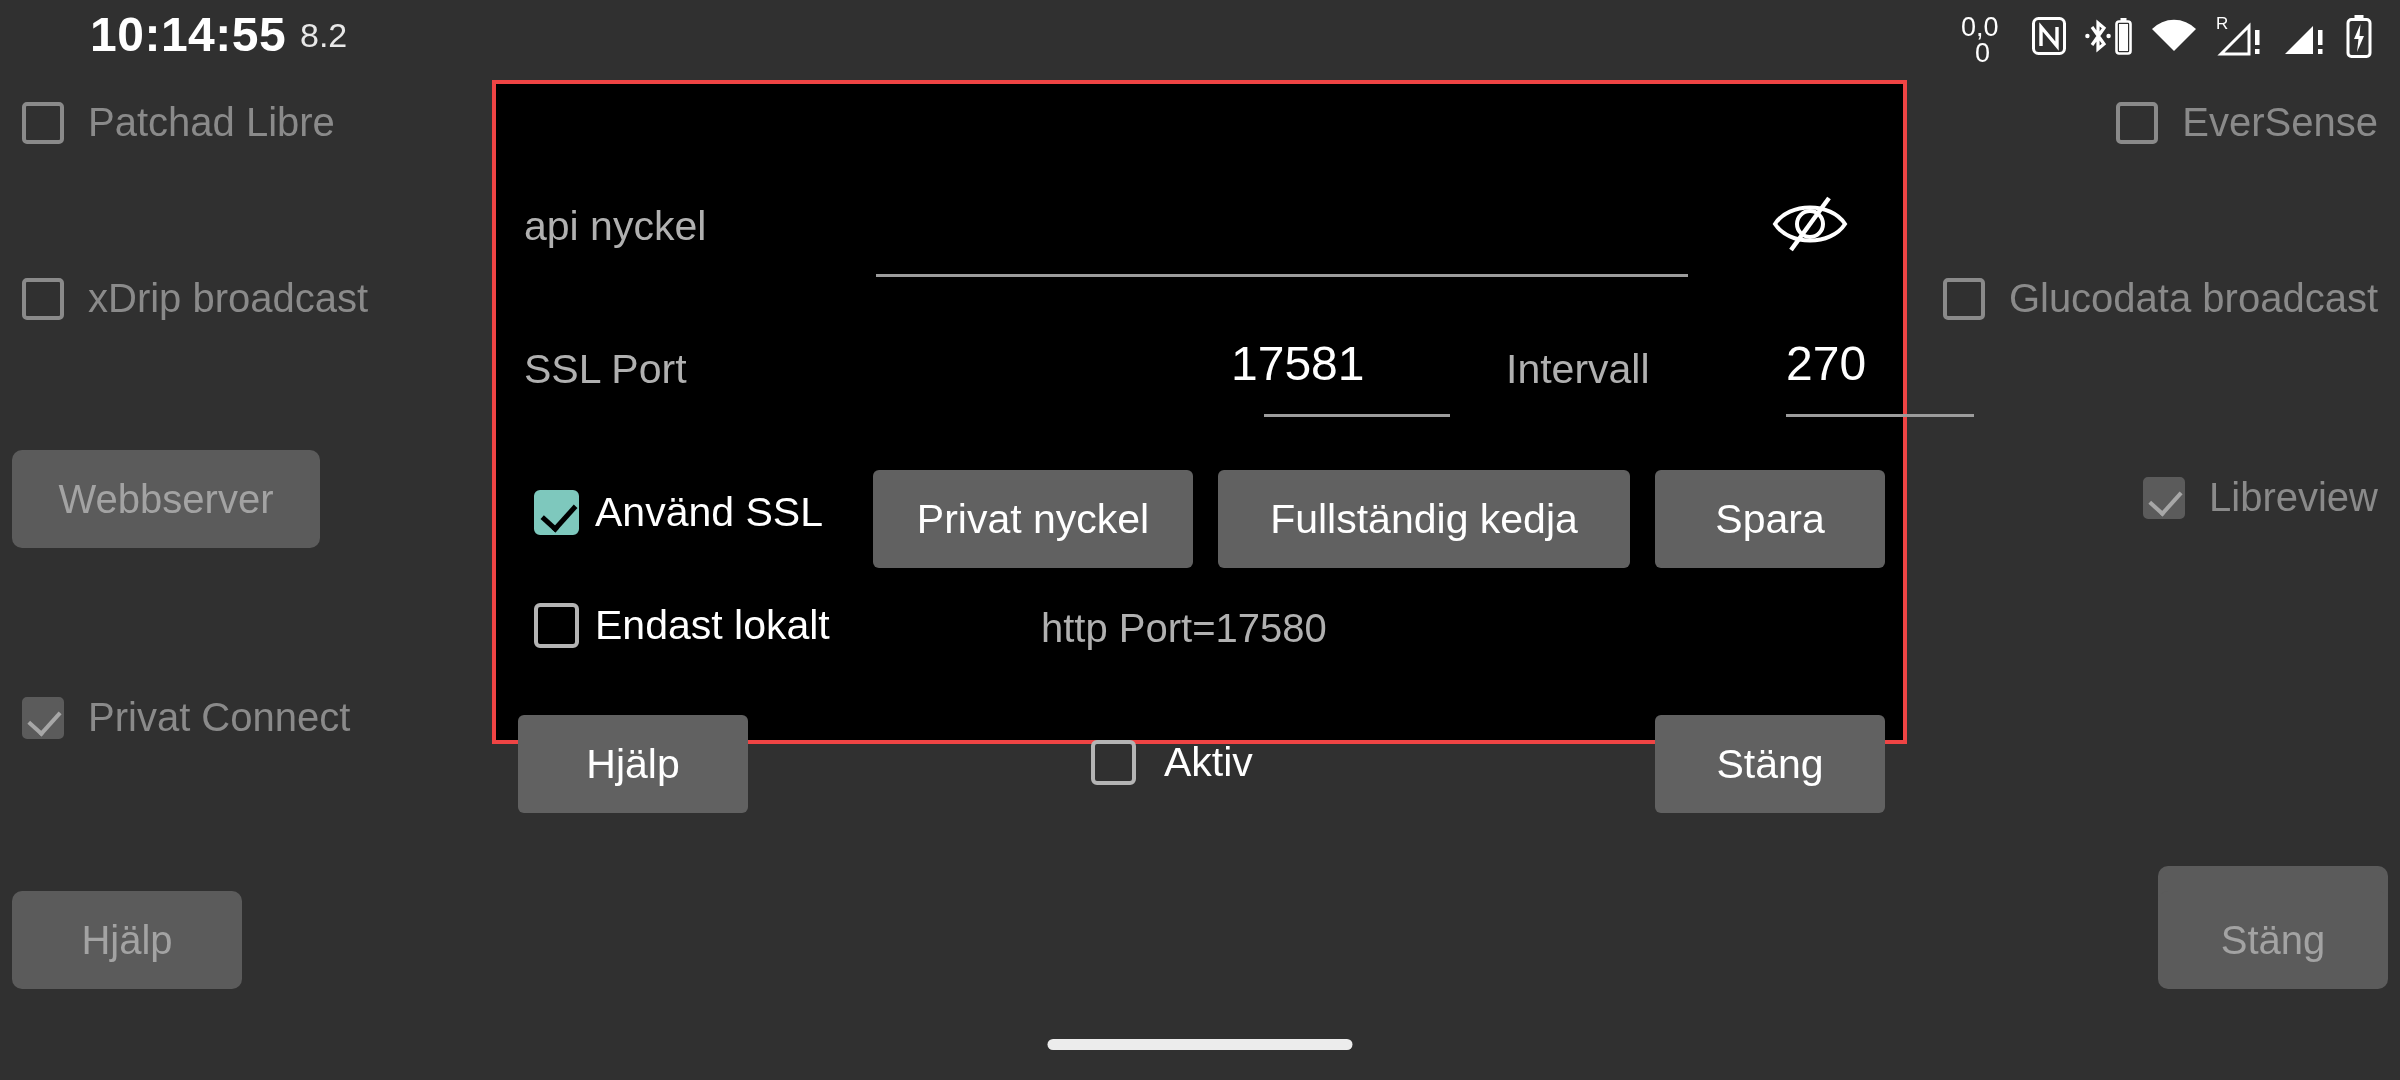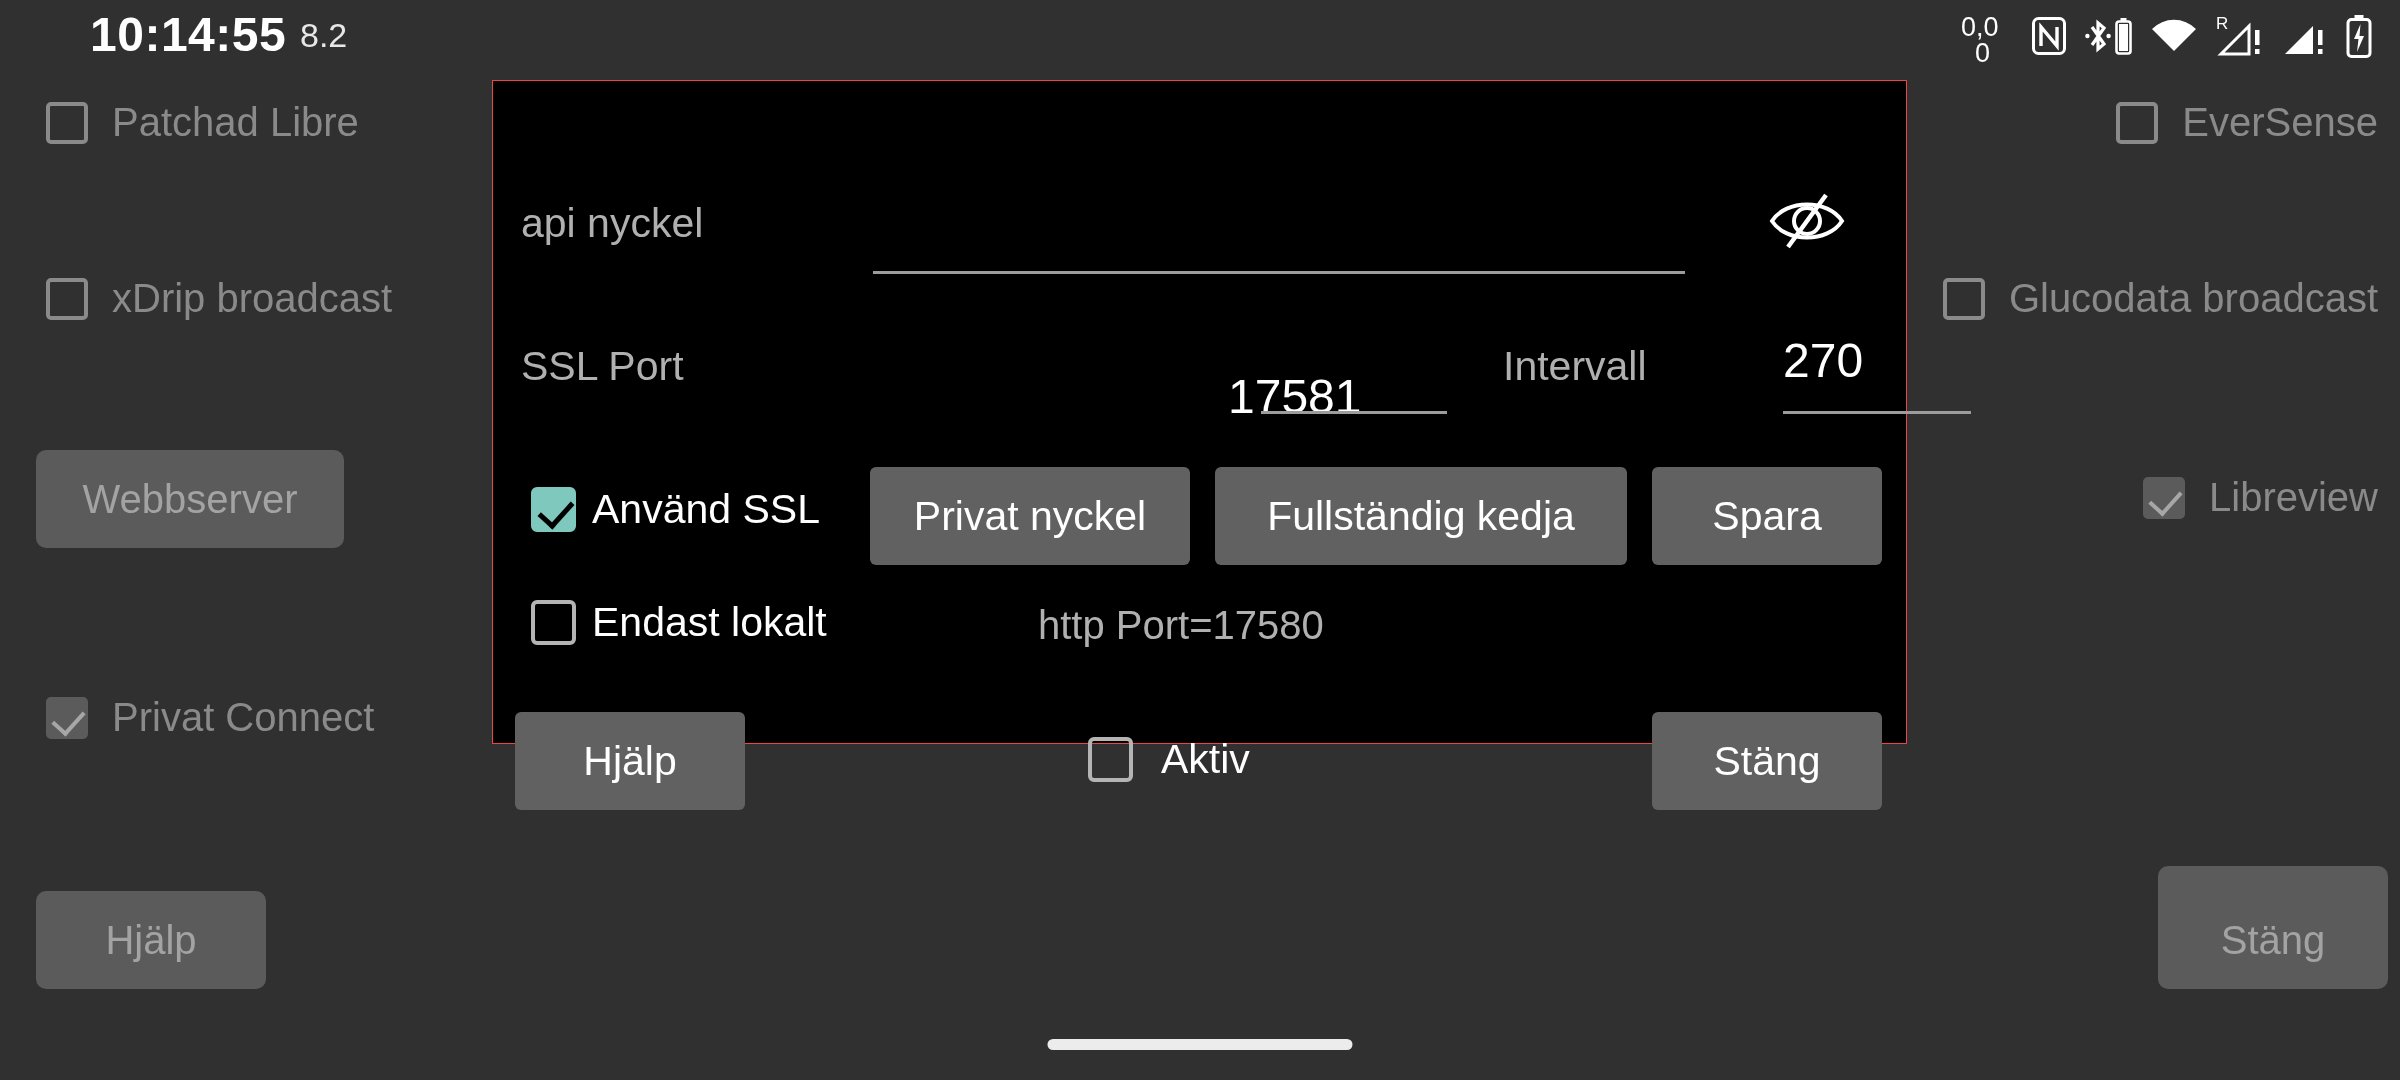--- a/index.html
+++ b/index.html
@@ -27,21 +27,21 @@
   }
   .sb-ratio {
     position: relative; width: 52px; height: 64px;
     color: #ffffff; font-size: 27px; line-height: 1;
   }
   .sb-ratio .r-top { position: absolute; left: 0; top: 10px; }
   .sb-ratio .r-bot { position: absolute; left: 14px; top: 36px; }
   .ic { display: block; }
 
   
-  .bg-layer { position: absolute; inset: 0; margin-left: 24px; }
+  .bg-layer { position: absolute; inset: 0; }
   .bg-chk {
     position: absolute; display: flex; align-items: center; gap: 24px;
     color: #8a8a8a; font-size: 40px; white-space: nowrap;
   }
   .chk-box {
     width: 42px; height: 42px; border: 4px solid #8a8a8a; border-radius: 5px;
     flex: none; position: relative; background: transparent;
   }
   .chk-box.filled { background: #5b5b5b; border-color: #5b5b5b; }
   .chk-box.filled::after {
@@ -53,21 +53,21 @@
     position: absolute; background: #5b5b5b; color: #a3a3a3;
     border: none; border-radius: 10px; font-size: 40px;
     font-family: "Liberation Sans", sans-serif;
     display: flex; align-items: center; justify-content: center;
     white-space: nowrap;
   }
 
   
   #dialog {
     position: absolute; left: 492px; top: 80px; width: 1415px; height: 664px;
-    background: #000000; border: 1px solid #ef4444;
+    background: #000000; border: 4px solid #ef4444;
   }
   .dlg-inner { position: relative; width: 100%; height: 100%; }
 
   .fld-label {
     position: absolute; color: #b0b0b0; font-size: 41px; white-space: nowrap;
   }
   .fld-value {
     position: absolute; color: #ffffff; font-size: 48px; white-space: nowrap;
     text-align: right;
   }
@@ -218,21 +218,21 @@
       <div class="fld-value" style="left:380px; top:112px; width:810px;"></div>
       <div class="fld-underline" style="left:380px; top:190px; width:812px;"></div>
 
       <svg class="eye-icon" style="left:1275px; top:110px;" viewBox="0 0 78 60">
         <path d="M4 30 C18 8 60 8 74 30 C60 52 18 52 4 30 Z" fill="none" stroke="#fff" stroke-width="4"></path>
         <circle cx="39" cy="30" r="13" fill="none" stroke="#fff" stroke-width="4"></circle>
         <line x1="20" y1="56" x2="58" y2="4" stroke="#fff" stroke-width="4.5"></line>
       </svg>
 
       <div class="fld-label" style="left:28px; top:262px;">SSL Port</div>
-      <div class="fld-value" style="left:735px; top:252px; width:185px; text-align:left;margin-top:36px;">17581</div>
+      <div class="fld-value" style="left:735px; top:252px; width:185px; text-align:left;">17581</div>
       <div class="fld-underline" style="left:768px; top:330px; width:186px;"></div>
 
       <div class="fld-label" style="left:1010px; top:262px;">Intervall</div>
       <div class="fld-value" style="left:1290px; top:252px; width:188px; text-align:left;">270</div>
       <div class="fld-underline" style="left:1290px; top:330px; width:188px;"></div>
 
       <div class="d-chk" style="left:38px; top:405px;">
         <span class="d-box on"></span>
         <span>Använd SSL</span>
       </div>

